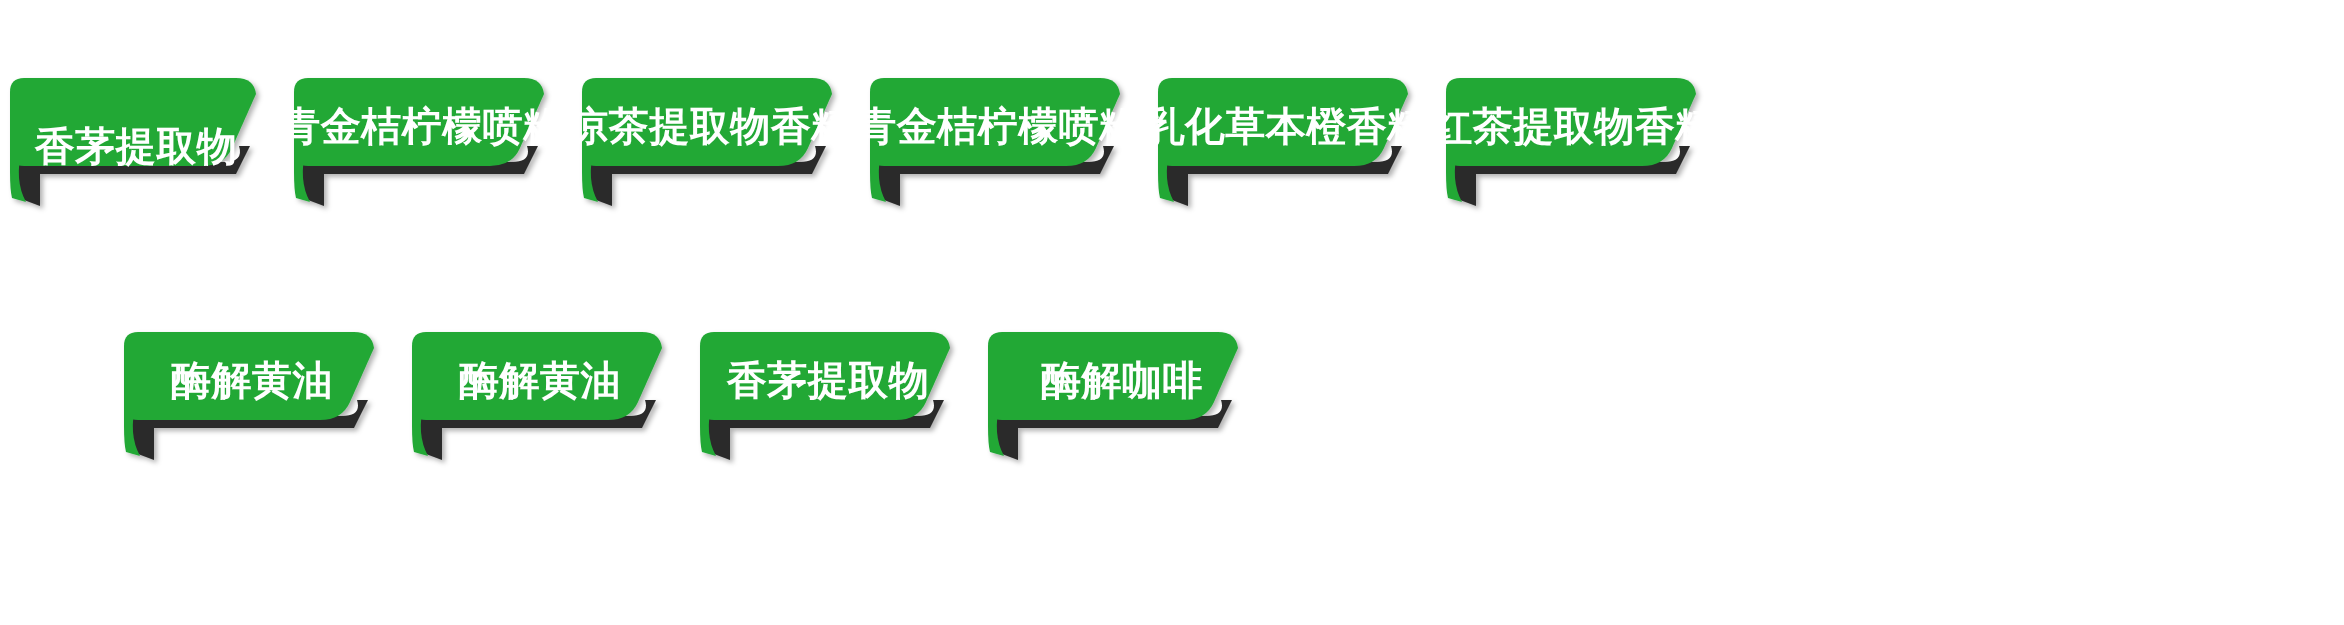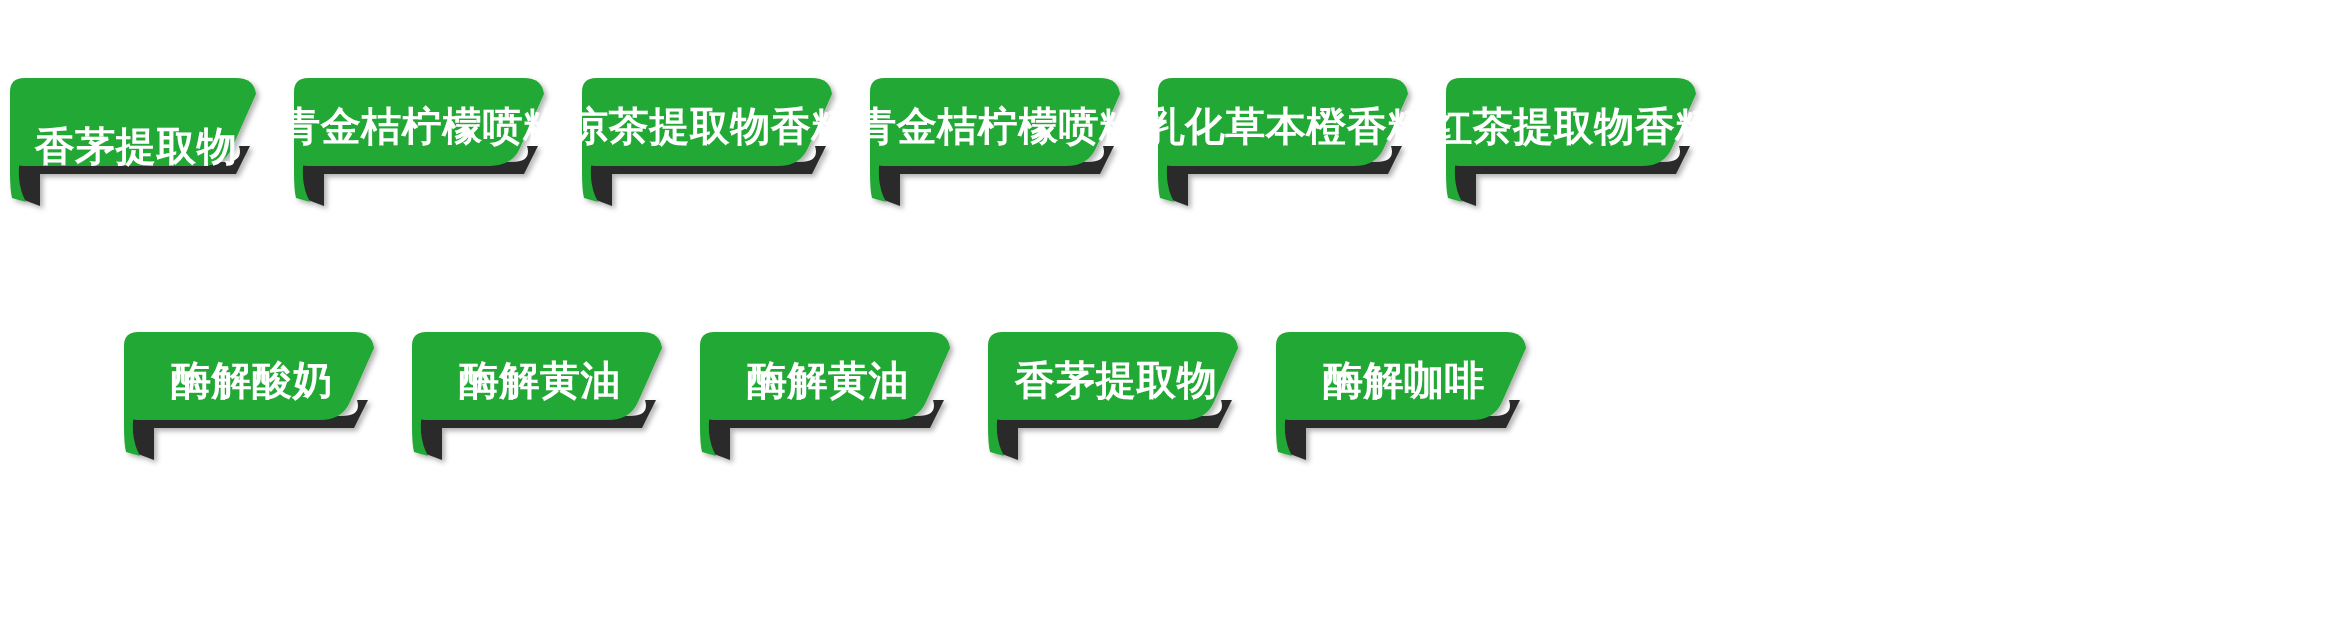--- a/index.html
+++ b/index.html
@@ -165,35 +165,20 @@
             <path d="M 14 0 L 230 0 Q 248 0 250 16 L 226 70 Q 218 88 196 88 L 14 88 Q 0 88 0 74 L 0 14 Q 0 0 14 0 Z" fill="#22A836"></path>
           </g>
         </svg>
         <div class="ribbon-label" style="width: 252px;">红茶提取物香精</div>
       </div>
     </div>
   <div class="ribbon-row" id="row-2">
       <div class="ribbon" style="width: 252px;">
         <svg class="ribbon-svg" viewBox="0 0 252 128" preserveAspectRatio="none">
           <defs>
-            <filter id="rb-shadow-1-0" x="-20%" y="-20%" width="150%" height="150%">
-              <feDropShadow dx="3" dy="3" stdDeviation="2.5" flood-color="#000000" flood-opacity="0.30"></feDropShadow>
-            </filter>
-          </defs>
-          <g filter="url(#rb-shadow-1-0)">
-            <path d="M 8 84 L 218 84 Q 238 84 233 68 L 244 68 L 230 96 L 30 96 L 30 128 L 14 122 Q 6 114 6 94 Z" fill="#2B2B2B"></path>
-            <path d="M 0 72 L 12 72 Q 4 102 16 124 L 2 120 Q 0 112 0 94 Z" fill="#22A836"></path>
-            <path d="M 14 0 L 230 0 Q 248 0 250 16 L 226 70 Q 218 88 196 88 L 14 88 Q 0 88 0 74 L 0 14 Q 0 0 14 0 Z" fill="#22A836"></path>
-          </g>
-        </svg>
-        <div class="ribbon-label" style="width: 252px;">酶解酸奶</div>
-      </div>
-      <div class="ribbon" style="width: 252px;">
-        <svg class="ribbon-svg" viewBox="0 0 252 128" preserveAspectRatio="none">
-          <defs>
             <filter id="rb-shadow-1-1" x="-20%" y="-20%" width="150%" height="150%">
               <feDropShadow dx="3" dy="3" stdDeviation="2.5" flood-color="#000000" flood-opacity="0.30"></feDropShadow>
             </filter>
           </defs>
           <g filter="url(#rb-shadow-1-1)">
             <path d="M 8 84 L 218 84 Q 238 84 233 68 L 244 68 L 230 96 L 30 96 L 30 128 L 14 122 Q 6 114 6 94 Z" fill="#2B2B2B"></path>
             <path d="M 0 72 L 12 72 Q 4 102 16 124 L 2 120 Q 0 112 0 94 Z" fill="#22A836"></path>
             <path d="M 14 0 L 230 0 Q 248 0 250 16 L 226 70 Q 218 88 196 88 L 14 88 Q 0 88 0 74 L 0 14 Q 0 0 14 0 Z" fill="#22A836"></path>
           </g>
         </svg>
@@ -235,17 +220,17 @@
             <filter id="rb-shadow-1-4" x="-20%" y="-20%" width="150%" height="150%">
               <feDropShadow dx="3" dy="3" stdDeviation="2.5" flood-color="#000000" flood-opacity="0.30"></feDropShadow>
             </filter>
           </defs>
           <g filter="url(#rb-shadow-1-4)">
             <path d="M 8 84 L 218 84 Q 238 84 233 68 L 244 68 L 230 96 L 30 96 L 30 128 L 14 122 Q 6 114 6 94 Z" fill="#2B2B2B"></path>
             <path d="M 0 72 L 12 72 Q 4 102 16 124 L 2 120 Q 0 112 0 94 Z" fill="#22A836"></path>
             <path d="M 14 0 L 230 0 Q 248 0 250 16 L 226 70 Q 218 88 196 88 L 14 88 Q 0 88 0 74 L 0 14 Q 0 0 14 0 Z" fill="#22A836"></path>
           </g>
         </svg>
-        <div class="ribbon-label" style="width: 252px;">酶解咖啡</div>
+        <div class="ribbon-label" style="width: 252px; margin-left: 6px;">酶解咖啡</div>
       </div>
     </div>
 
 </div>
 
 </body></html>

